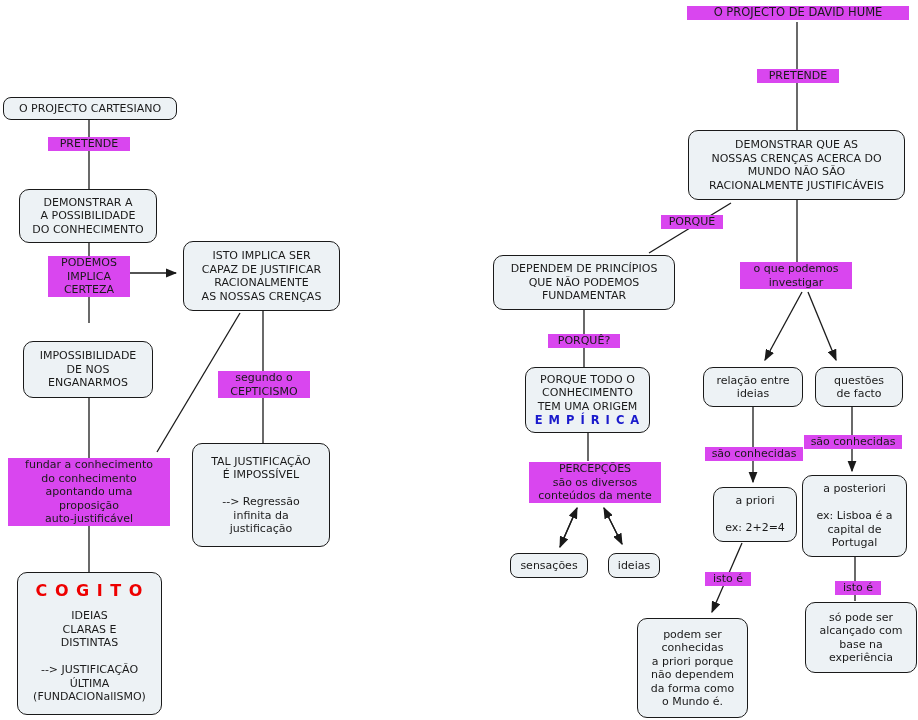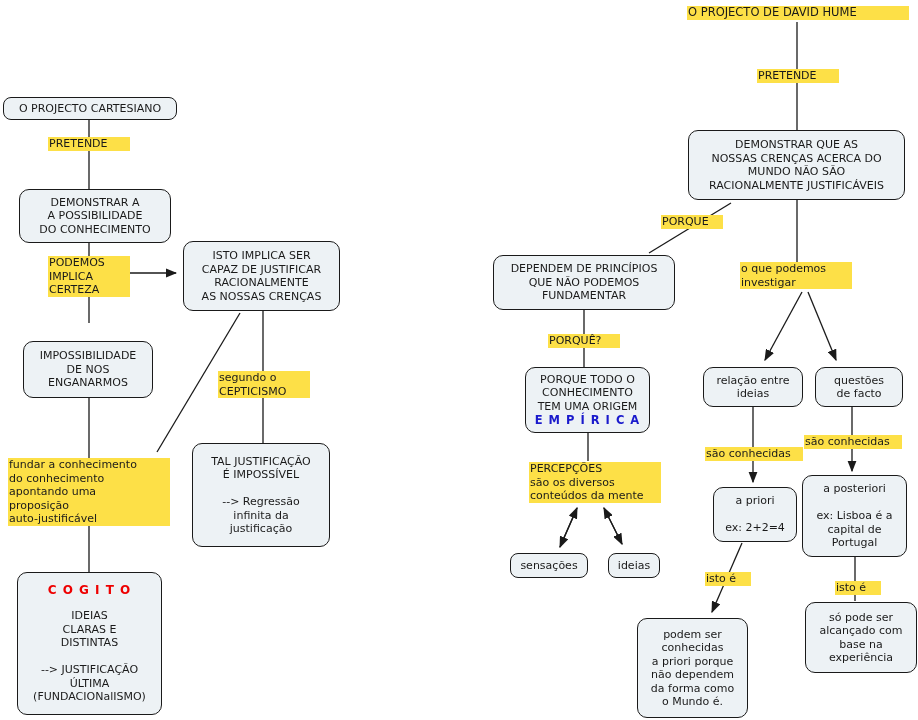--- a/index.html
+++ b/index.html
@@ -20,29 +20,30 @@
     border-radius:10px;
     display:flex;flex-direction:column;
     align-items:center;justify-content:center;
     text-align:center;
     white-space:pre-line;
     font-size:11px;line-height:13.5px;
     padding:0 4px;
   }
   .lbl{
     position:absolute;z-index:1;
-    background:#fde047;
+    background:#d946ef;
+    text-align:center;
     white-space:pre-line;
     font-size:11px;line-height:13.5px;
     padding:0 1px;
   }
   .map-title{font-size:11.5px;}
   .cogito-title{
     color:#ee0000;font-weight:bold;
-    font-size:12px;letter-spacing:1px;
+    font-size:16px;letter-spacing:1px;
     margin-bottom:12px;
   }
   .empirica{
     color:#1a1acc;font-weight:bold;
     font-size:11.5px;letter-spacing:1px;
     margin-top:1px;
   }
 </style>
 </head>
 <body>
@@ -79,21 +80,21 @@
       <line x1="852" y1="407" x2="852" y2="471" marker-end="url(#arw)"></line>
       <line x1="742" y1="543" x2="712" y2="612" marker-end="url(#arw)"></line>
       <line x1="855" y1="557" x2="855" y2="601"></line>
     </g>
   </svg>
 
   <div class="box" style="left:3px;top:97px;width:174px;height:23px;border-radius:8px;">O PROJECTO CARTESIANO</div>
 
   <div class="lbl" style="left:48px;top:137px;width:80px;">PRETENDE</div>
 
-  <div class="box" style="left:19px;top:189px;width:152px;height:54px;">DEMONSTRAR A
+  <div class="box" style="left:19px;top:189px;width:138px;height:54px;">DEMONSTRAR A
 A POSSIBILIDADE
 DO CONHECIMENTO</div>
 
   <div class="lbl" style="left:48px;top:256px;width:80px;">PODEMOS
 IMPLICA
 CERTEZA</div>
 
   <div class="box" style="left:183px;top:241px;width:157px;height:70px;">ISTO IMPLICA SER
 CAPAZ DE JUSTIFICAR
 RACIONALMENTE

